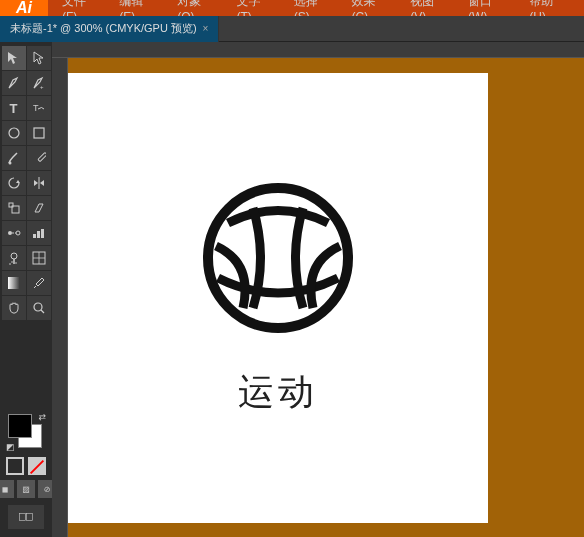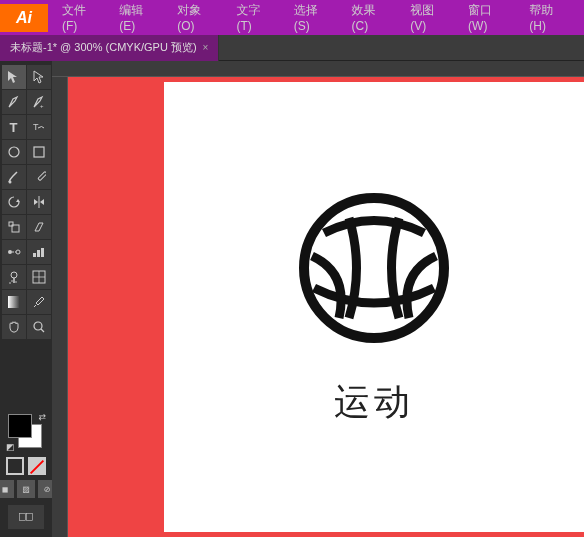--- a/index.html
+++ b/index.html
@@ -8,22 +8,22 @@
       height: 537px;
       overflow: hidden;
       font-family: 'Microsoft YaHei', Arial, sans-serif;
       background: #535353;
       display: flex;
       flex-direction: column;
     }
 
     
     .menu-bar {
-      background: #a21caf;
-      height: 35px;
+      background: #c2410c;
+      height: 16px;
       display: flex;
       align-items: center;
       color: #ccc;
       font-size: 12px;
       flex-shrink: 0;
     }
     .menu-bar .ai-logo {
       width: 48px;
       height: 28px;
       background: #ff6b00;
@@ -51,21 +51,21 @@
     
     .tab-bar {
       background: #3c3c3c;
       height: 26px;
       display: flex;
       align-items: center;
       flex-shrink: 0;
       border-bottom: 1px solid #222;
     }
     .tab {
-      background: #701a75;
+      background: #0c4a6e;
       height: 26px;
       display: flex;
       align-items: center;
       padding: 0 10px;
       color: #ddd;
       font-size: 11px;
       border-right: 1px solid #333;
       gap: 6px;
     }
     .tab .close-btn {
@@ -211,24 +211,24 @@
     }
     .bottom-tools {
       display: flex;
       gap: 2px;
       margin-top: 4px;
     }
 
     
     .canvas-area {
       flex: 1;
-      background: #ef4444;
-      display: flex;
-      align-items: center;
-      justify-content: flex-end;
+      background: #a16207;
+      display: flex;
+      align-items: center;
+      justify-content: flex-start;
       position: relative;
       overflow: hidden;
     }
     .canvas-ruler-top {
       position: absolute;
       top: 0;
       left: 0;
       right: 0;
       height: 16px;
       background: #3c3c3c;

